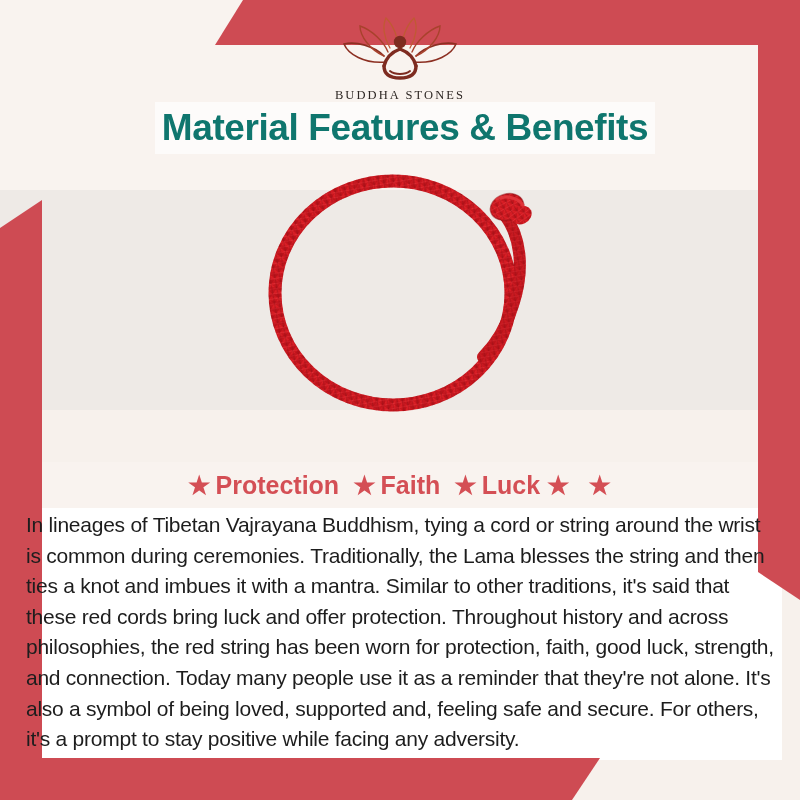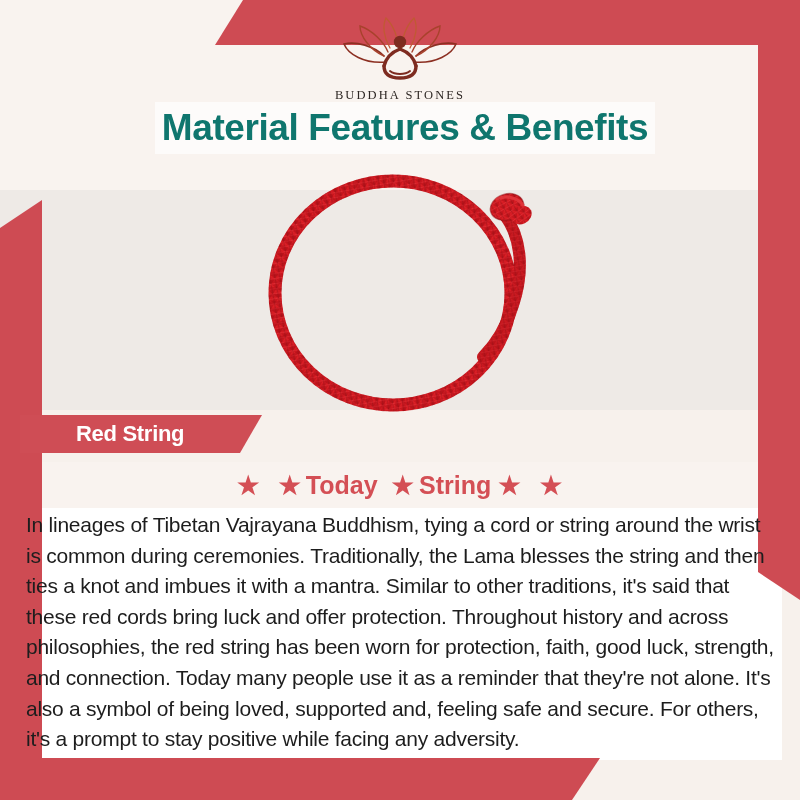--- a/index.html
+++ b/index.html
@@ -321,35 +321,33 @@
 
       <g>
         <ellipse cx="272" cy="42" rx="17" ry="13" fill="url(#braid)" transform="rotate(-18 272 42)"></ellipse>
         <ellipse cx="272" cy="42" rx="17" ry="13" fill="none" stroke="#8f0f16" stroke-width="1.4" opacity="0.5" transform="rotate(-18 272 42)"></ellipse>
         <ellipse cx="286" cy="50" rx="11" ry="9" fill="url(#braid)" transform="rotate(-25 286 50)"></ellipse>
         <path d="M262 34 C 270 30, 282 32, 288 40" fill="none" stroke="#e23a3f" stroke-width="3" stroke-linecap="round" opacity="0.8"></path>
       </g>
     </svg>
   </div>
 
-  <div class="subtitle-banner">
-    <span class="subtitle-text">Red String</span>
-  </div>
 
   <div class="features-row">
     <span class="feature">
       <span class="star">★</span>
+      <span>Protection</span>
     </span>
     <span class="feature">
       <span class="star">★</span>
-      <span>Today</span>
+      <span>Faith</span>
     </span>
     <span class="feature tight">
       <span class="star">★</span>
-      <span>String</span>
+      <span>Luck</span>
     </span>
     <span class="feature tight">
       <span class="star">★</span>
     </span>
     <span class="feature nogap">
       <span class="star">★</span>
     </span>
   </div>
 
   <p class="body-text">In lineages of Tibetan Vajrayana Buddhism, tying a cord or string around the wrist is common during ceremonies. Traditionally, the Lama blesses the string and then ties a knot and imbues it with a mantra. Similar to other traditions, it's said that these red cords bring luck and offer protection. Throughout history and across philosophies, the red string has been worn for protection, faith, good luck, strength, and connection. Today many people use it as a reminder that they're not alone. It's also a symbol of being loved, supported and, feeling safe and secure. For others, it's a prompt to stay positive while facing any adversity.</p>

